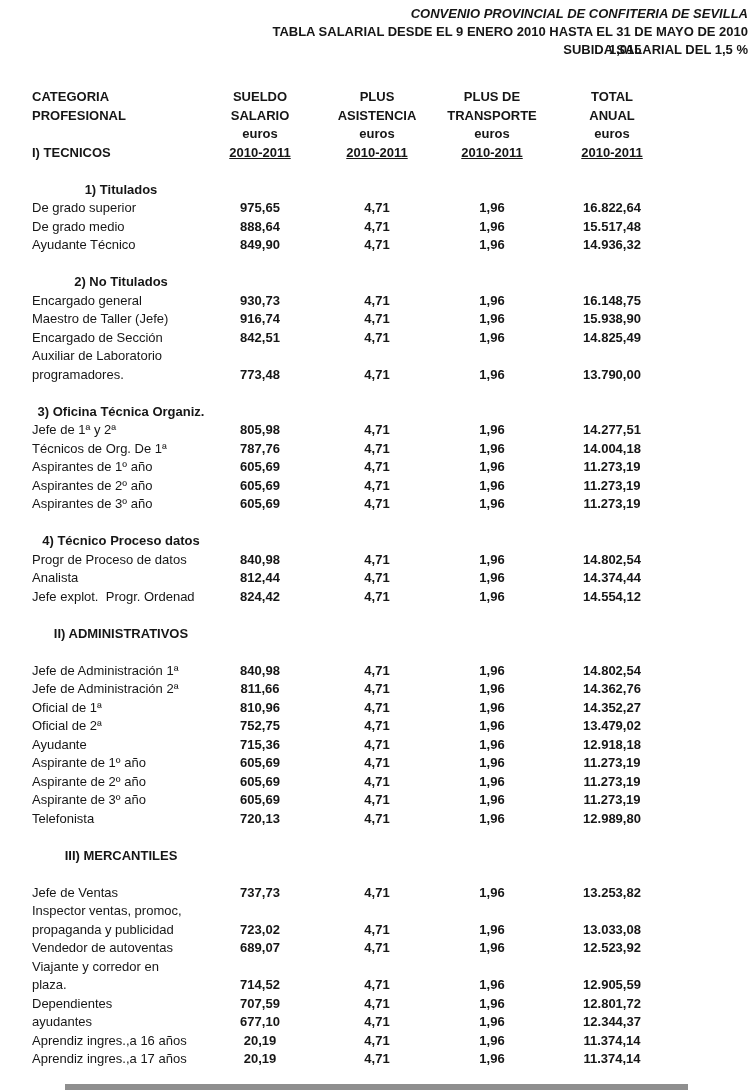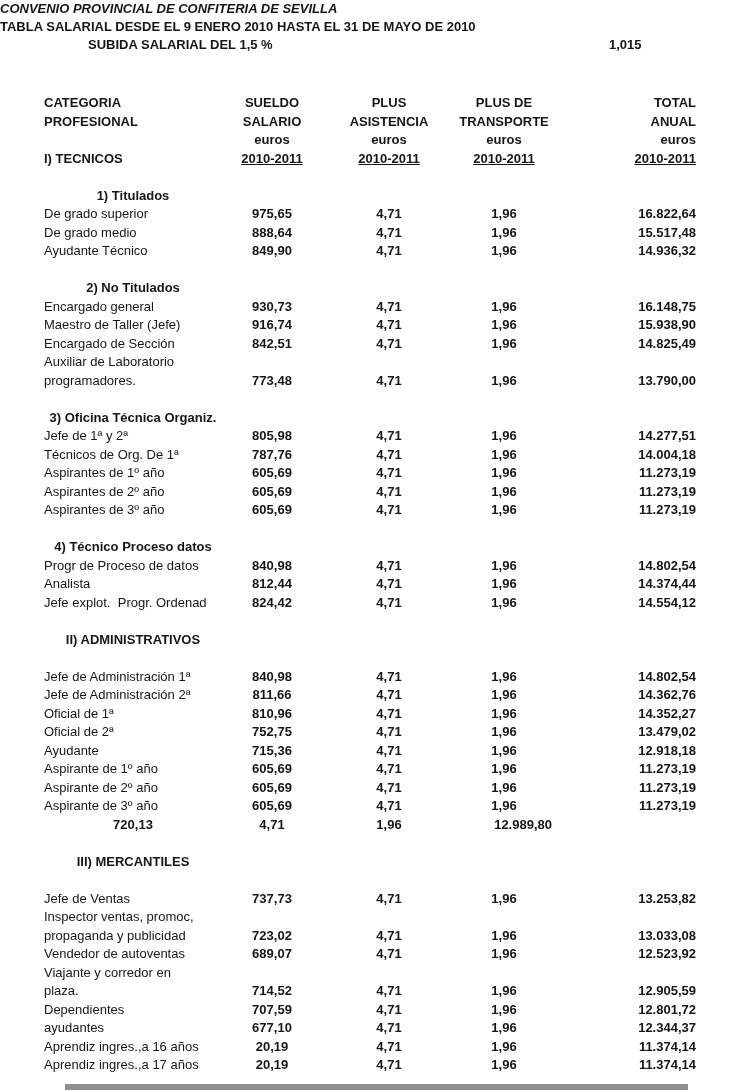--- a/index.html
+++ b/index.html
@@ -2,35 +2,35 @@
 <html><head>
 <meta charset="utf-8">
 <style>
   * { margin:0; padding:0; box-sizing:border-box; }
   html,body { background:#fff; }
   body {
     width:748px; height:1091px; position:relative; overflow:hidden;
     font-family:"Liberation Sans","DejaVu Sans",sans-serif;
     font-size:13px; color:#161616;
   }
-  .titles { text-align:left; line-height:18px; font-weight:bold; }
+  .titles { padding-top:5px; text-align:right; line-height:18px; font-weight:bold; }
   .t1 { font-style:italic; }
   .t3wrap { position:relative;margin-left:48px; }
   .t3 { display:inline-block; padding-left:40px; }
   .factor { position:absolute; left:561px; top:0; font-weight:bold; }
 
-  .table { margin-top:40px; padding-left:44px; }
+  .table { margin-top:29px; padding-left:32px; }
   .row {
     display:grid;
     grid-template-columns:178px 100px 134px 96px 144px;
     height:18.5px; line-height:18.5px;
   }
   .c1 { text-align:left; white-space:pre; overflow:visible; }
   .c  { text-align:center; }
-  .c5 { text-align:right; }
+  .c5 { text-align:center; }
   .bold { font-weight:bold; }
   .num { font-weight:bold; }
   .yr { font-weight:bold; text-decoration:underline; }
   .section .c1 { font-weight:bold;text-align:center; }
   .spacer { height:18.5px; }
   .bottom-bar {
     position:absolute; left:65px; bottom:1px; width:623px; height:6px;
     background:#8f8f8f;
   }
 </style>
@@ -279,20 +279,21 @@
         <div class="c5 num">11.273,19</div>
       </div>
       <div class="row data">
         <div class="c1">Aspirante de 3º año</div>
         <div class="c num">605,69</div>
         <div class="c num">4,71</div>
         <div class="c num">1,96</div>
         <div class="c5 num">11.273,19</div>
       </div>
       <div class="row data">
+        <div class="c1">Telefonista</div>
         <div class="c num">720,13</div>
         <div class="c num">4,71</div>
         <div class="c num">1,96</div>
         <div class="c5 num">12.989,80</div>
       </div>
       <div class="row spacer"></div>
       <div class="row section">
         <div class="c1">III) MERCANTILES</div>
         <div class="c num"></div>
         <div class="c num"></div>

